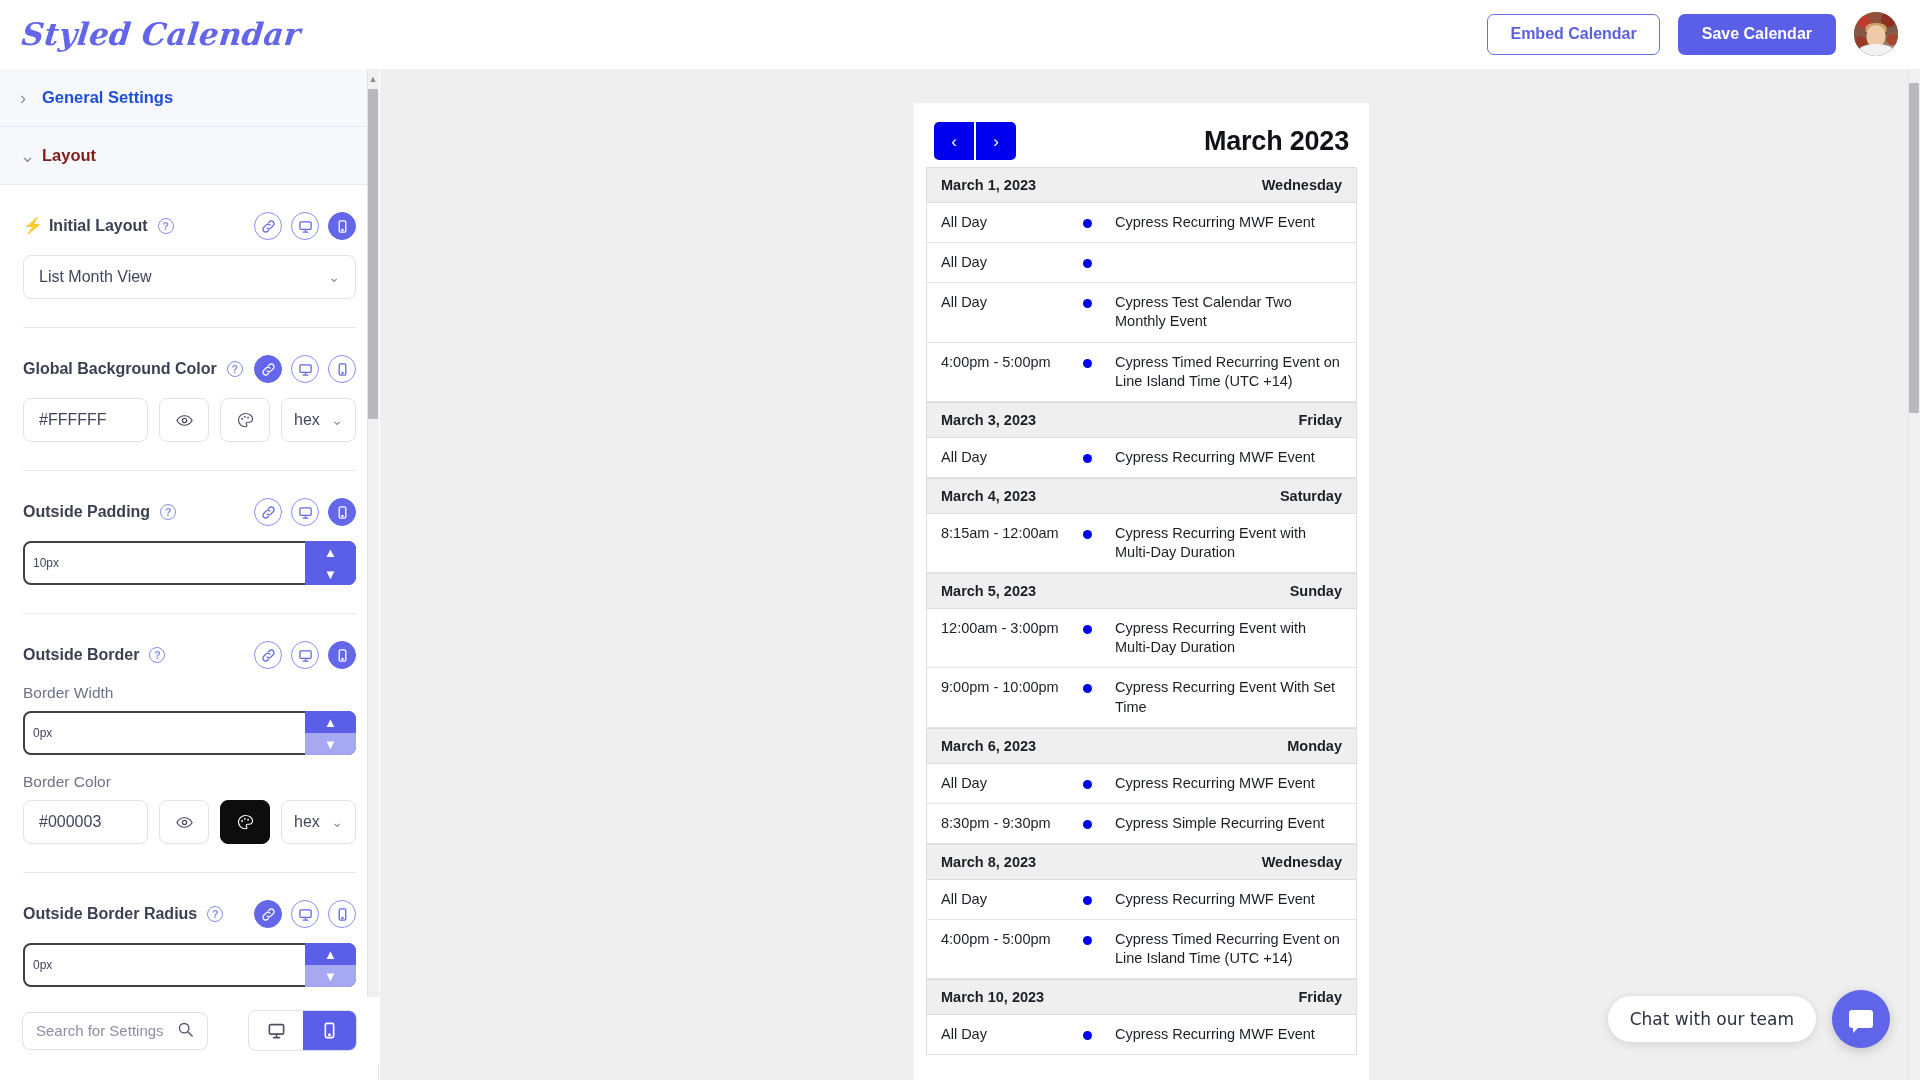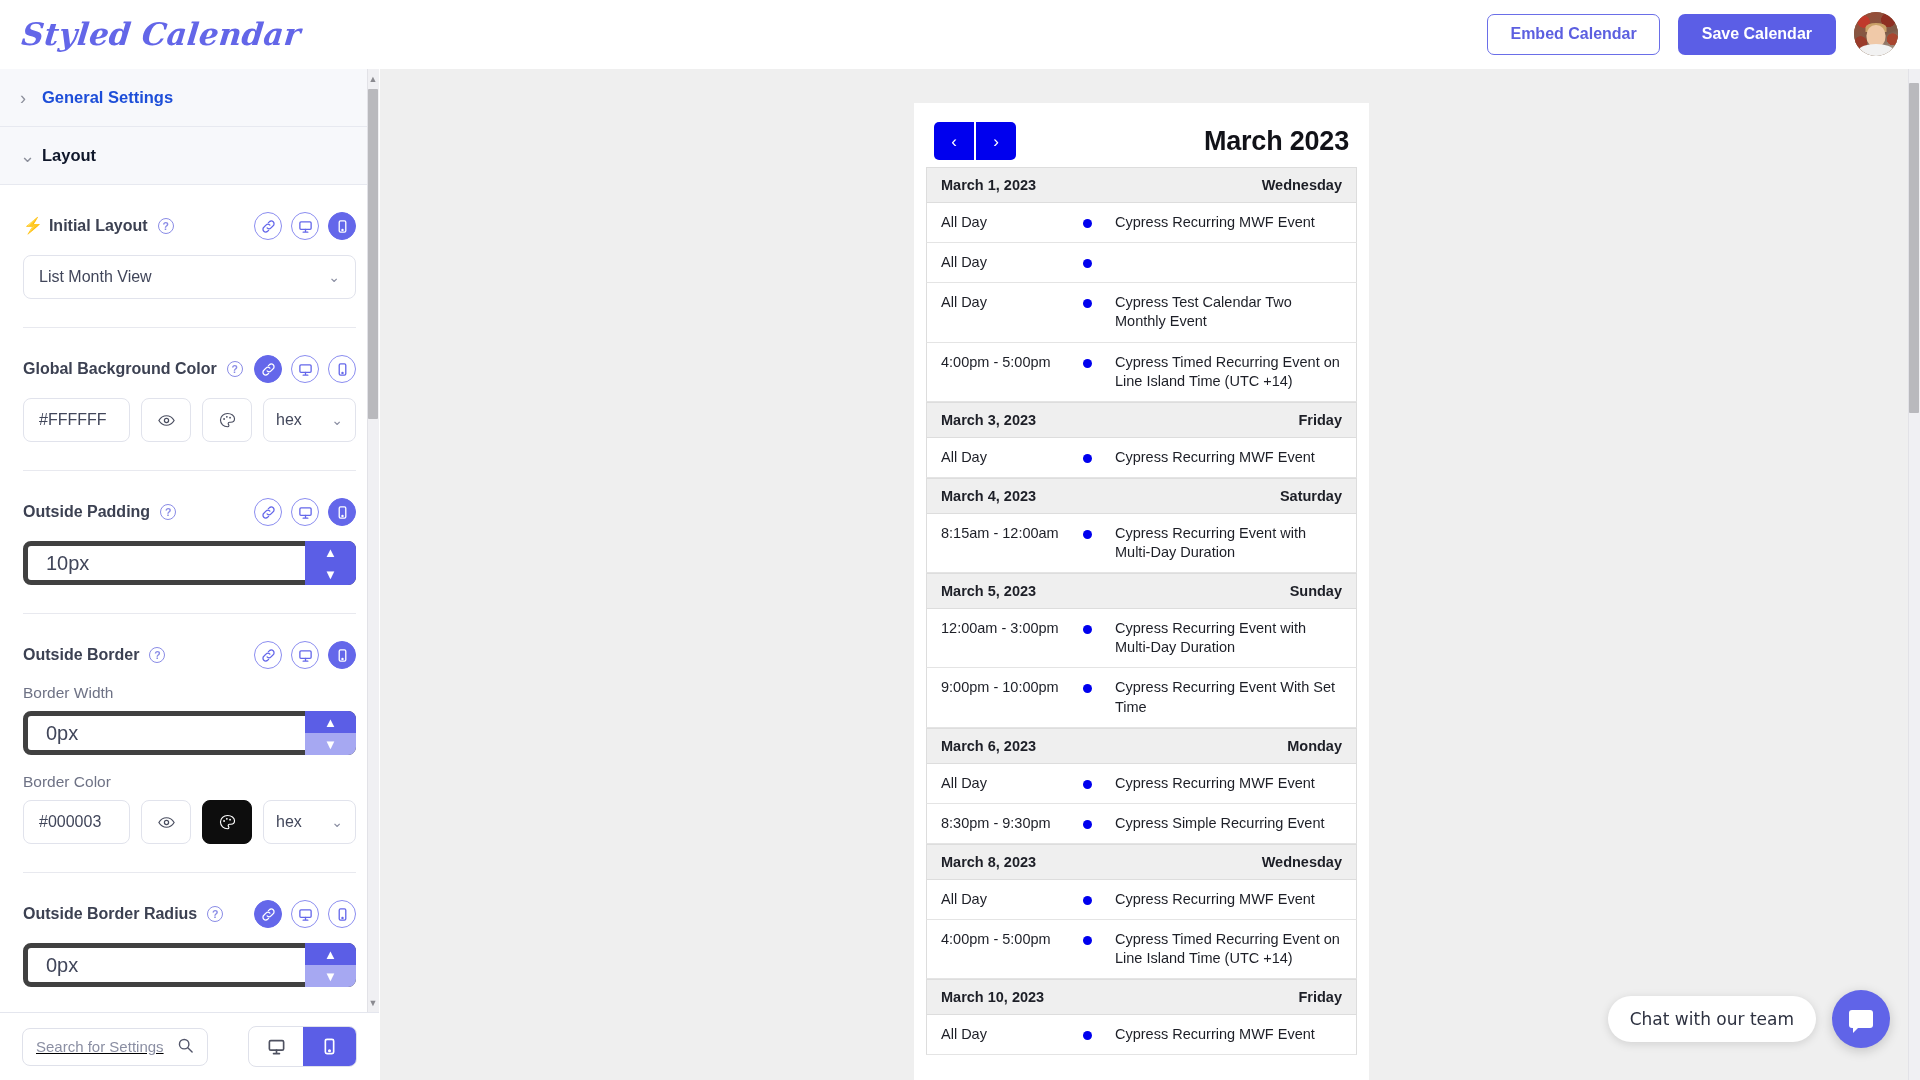--- a/index.html
+++ b/index.html
@@ -126,21 +126,21 @@
     border-bottom: 1px solid #e7e9f0;
     cursor: pointer;
   }
   .accordion .chev {
     width: 22px; color: #8d909c; font-size: 18px; line-height: 1;
     display: flex; align-items: center;
   }
   .accordion .acc-label {
     font-size: 16.5px; font-weight: 700; color: #1d4ed8;
   }
-  .accordion.open .acc-label { color: #0f172a; }
+  .accordion.open .acc-label { color: #7f1d1d; }
 
   .section-body { padding: 0 23px; }
 
   .field { padding: 26px 0 0 0; }
   .field-divider { height: 1px; background: #e8e9ef; margin-top: 28px; }
 
   .field-head {
     display: flex; align-items: center;
     height: 30px; margin-bottom: 14px;
   }
@@ -192,38 +192,38 @@
 
   .sq-btn {
     width: 50px; height: 44px;
     border: 1px solid #e1e3ec; border-radius: 8px;
     background: #fff;
     display: flex; align-items: center; justify-content: center;
     cursor: pointer;
   }
   .sq-btn.dark { background: #0d0d0d; border-color: #0d0d0d; }
   .unit-sel {
-    width: 93px; height: 44px;
+    width: 75px; height: 44px;
     border: 1px solid #e1e3ec; border-radius: 8px;
     background: #fff;
     display: flex; align-items: center;
     padding: 0 12px;
     font-size: 16px; color: #41465a;
     cursor: pointer;
   }
   .unit-sel .caret { margin-left: auto; color: #8b8fa3; font-size: 14px; }
 
   .num-wrap { position: relative; width: 100%; }
   .num-input {
     height: 44px; width: 100%;
-    border: 5px solid #404040; border-radius: 8px;
+    border: 2px solid #404040; border-radius: 8px;
     background: #fff;
     display: flex; align-items: center;
-    padding: 0 58px 0 18px;
-    font-size: 20px; color: #41465a;
+    padding: 0 58px 0 8px;
+    font-size: 12px; color: #41465a;
   }
   .stepper {
     position: absolute; right: 0; top: 0;
     width: 51px; height: 44px;
     display: flex; flex-direction: column;
     border-radius: 0 8px 8px 0; overflow: hidden;
   }
   .stepper .up, .stepper .dn {
     flex: 1; display: flex; align-items: center; justify-content: center;
     cursor: pointer; color: #fff; font-size: 13px; line-height: 1;
@@ -232,26 +232,25 @@
   .stepper.solid .dn { background: #5b5ee6; }
   .stepper.split .up { background: #5b5ee6; }
   .stepper.split .dn { background: #a6a8f2; }
 
   .sub-label {
     font-size: 15.5px; color: #6e7285; margin-bottom: 9px;
   }
 
   
   .sb-footer {
-    position: absolute; left: 0; bottom: 0;
+    position: absolute; left: 0; bottom: 16px;
     width: 379px; height: 67px;
     background: #fff;
     display: flex; align-items: center;
     padding: 0 22px;
-    text-decoration: underline;
   }
   .search-box {
     width: 196px; height: 38px;
     border: 1px solid #dfe1ea; border-radius: 8px;
     display: flex; align-items: center;
     padding: 0 13px;
     font-size: 15px; color: #8b8fa3;
     background: #fff; cursor: text;
   }
   .search-box .mag { margin-left: auto; color: #53566a; }

